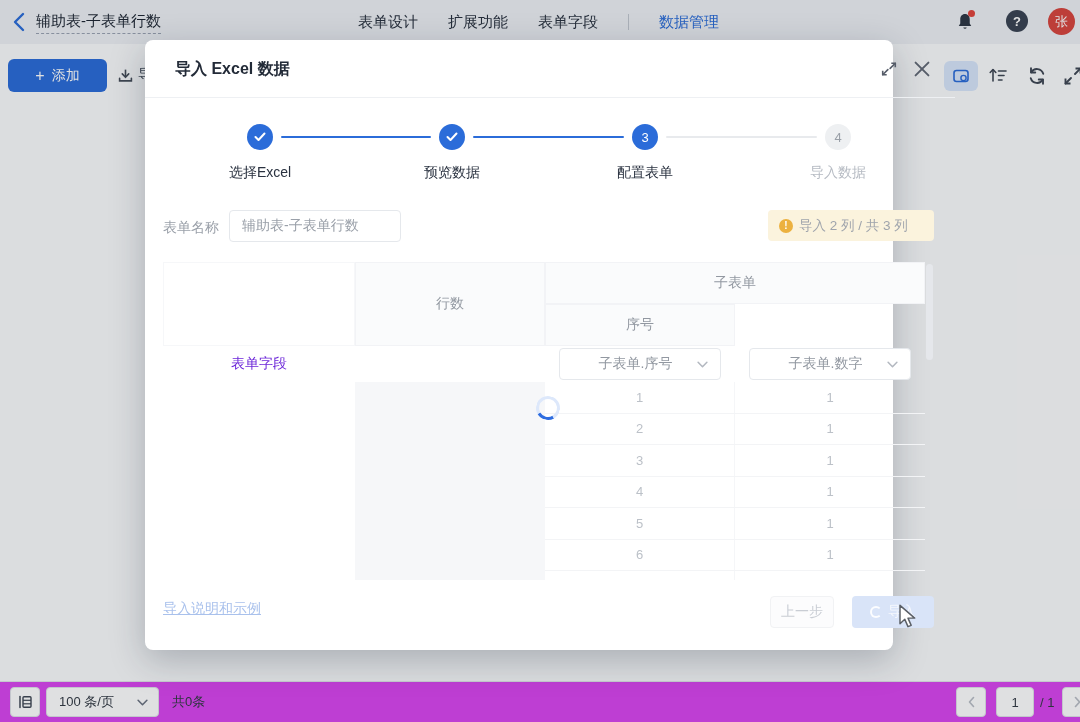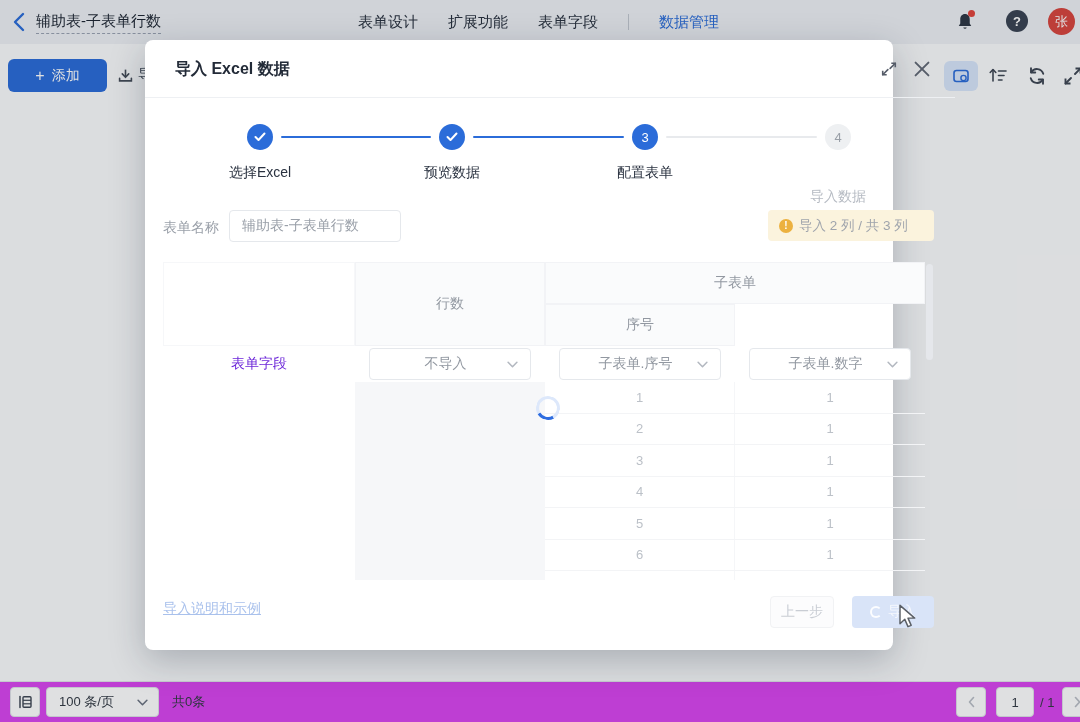--- a/index.html
+++ b/index.html
@@ -243,44 +243,38 @@
       </svg>
   </div>
   <div class="step-circle active" style="left:487px;">3</div>
   <div class="step-circle pending" style="left:680px;">4</div>
   <div class="connector blue" style="left:136px;width:150px;"></div>
   <div class="connector blue" style="left:328px;width:151px;"></div>
   <div class="connector gray" style="left:521px;width:151px;"></div>
   <div class="step-label" style="left:115px;">选择Excel</div>
   <div class="step-label" style="left:307px;">预览数据</div>
   <div class="step-label" style="left:500px;">配置表单</div>
-  <div class="step-label pending" style="left:693px;margin-top:24px;">导入数据</div>
+  <div class="step-label pending" style="left:693px;">导入数据</div>
 
   <div class="fn-label">表单名称</div>
   <input class="fn-input" value="辅助表-子表单行数" style="">
   <div class="badge">
     <span class="badge-ic">!</span>
     <span class="badge-txt">导入 2 列 / 共 3 列</span>
   </div>
 
   <div class="tbl">
     <div class="hcell" style="left:0;top:0;width:192px;height:84px;background:#fff;border-color:#f6f7f9;"></div>
     <div class="hcell" style="left:192px;top:0;width:190px;height:84px;">行数</div>
     <div class="hcell" style="left:382px;top:0;width:380px;height:42px;">子表单</div>
     <div class="hcell" style="left:382px;top:42px;width:190px;height:42px;">序号</div>
 
     <div class="mapcell" style="left:0;top:84px;width:192px;height:36px;">
       <span class="map-label">表单字段</span>
     </div>
-    <div class="dropdown" style="left:206px;top:86px;">
-      <span class="dtxt">不导入</span>
-      <svg class="chev" width="11" height="7" viewBox="0 0 10 6">
-          <polyline points="1,1 5,5 9,1" fill="none" stroke="#b3b8c0" stroke-width="1.4" stroke-linecap="round" stroke-linejoin="round"></polyline>
-        </svg>
-    </div>
     <div class="dropdown" style="left:396px;top:86px;">
       <span class="dtxt">子表单.序号</span>
       <svg class="chev" width="11" height="7" viewBox="0 0 10 6">
           <polyline points="1,1 5,5 9,1" fill="none" stroke="#b3b8c0" stroke-width="1.4" stroke-linecap="round" stroke-linejoin="round"></polyline>
         </svg>
     </div>
     <div class="dropdown" style="left:586px;top:86px;">
       <span class="dtxt">子表单.数字</span>
       <svg class="chev" width="11" height="7" viewBox="0 0 10 6">
           <polyline points="1,1 5,5 9,1" fill="none" stroke="#b3b8c0" stroke-width="1.4" stroke-linecap="round" stroke-linejoin="round"></polyline>

